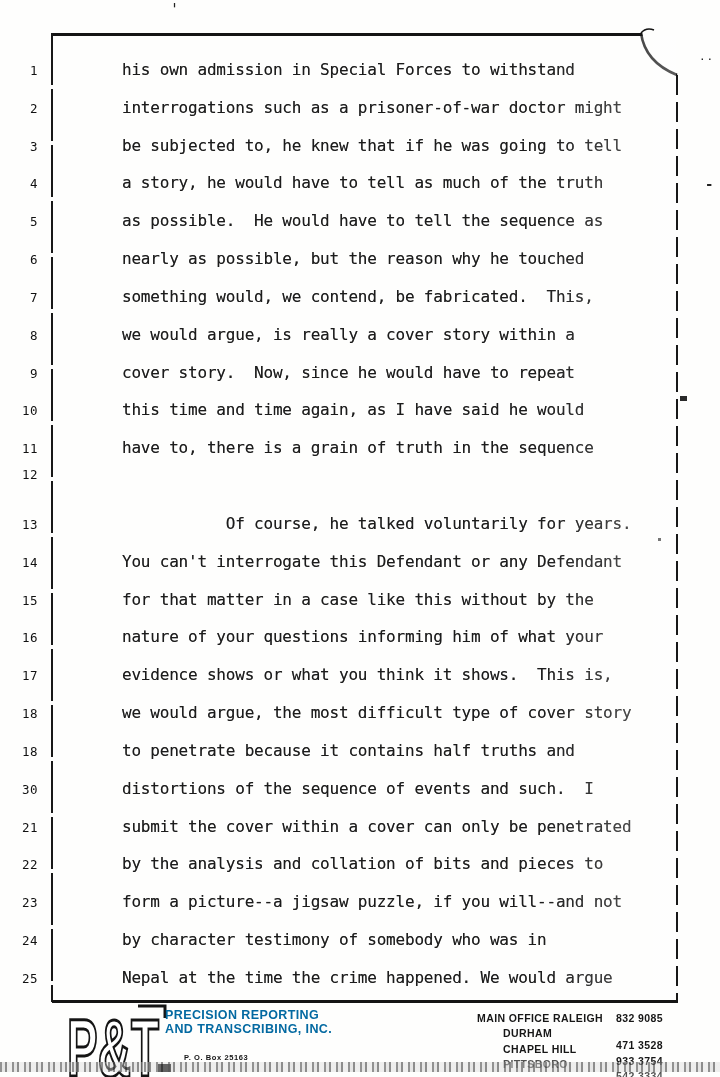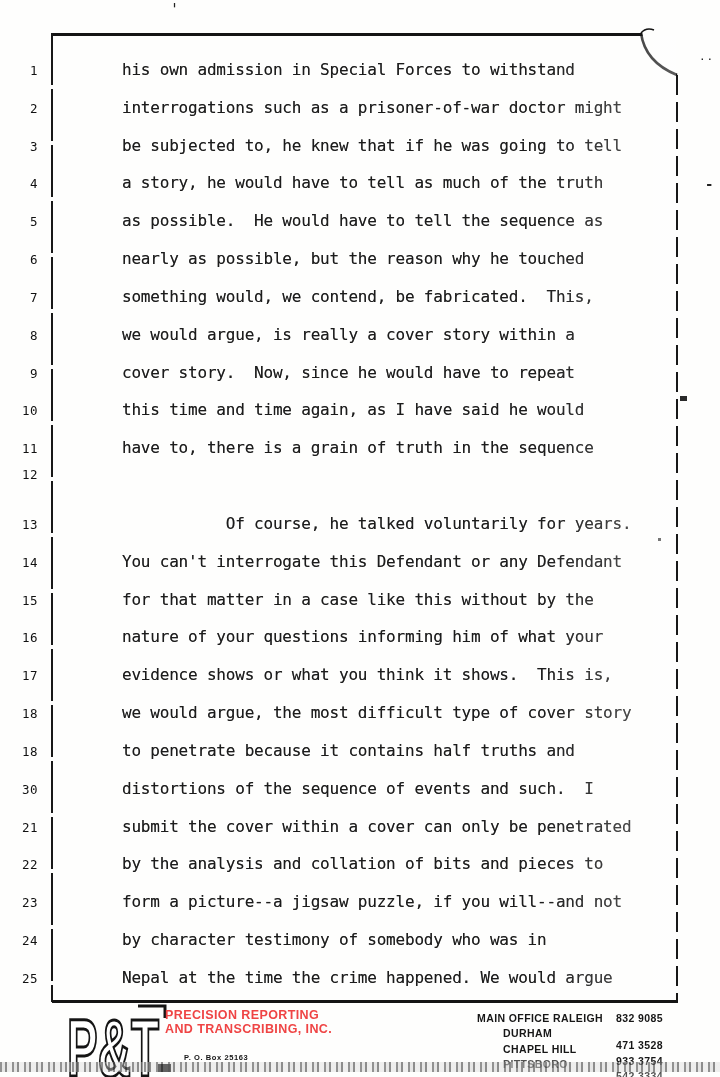--- a/index.html
+++ b/index.html
@@ -42,21 +42,21 @@
   .a-apostrophe{left:170px;top:1px;font-size:15px;}
   .a-dots{left:699px;top:50px;font-size:11px;letter-spacing:1px;}
   .a-dash{left:705px;top:176px;font-size:14px;font-weight:bold;}
   .a-tick{left:680px;top:396px;width:7px;height:5px;background:#2a2a2a;}
   .a-speck{left:658px;top:538px;width:3px;height:3px;background:#444;}
   
   .footer{position:absolute;left:0;top:1002px;width:720px;height:75px;
     font-family:"Liberation Sans", sans-serif;color:#1a1a1a;padding-left:16px;}
   .logo-svg{position:absolute;left:64px;top:0px;}
   .company{position:absolute;left:165px;top:6px;font-weight:bold;font-size:12.5px;
-    letter-spacing:0.4px;line-height:14px;color:#ef4444;}
+    letter-spacing:0.4px;line-height:14px;color:#0369a1;}
   .pobox{position:absolute;left:184px;top:51px;font-weight:bold;font-size:7.5px;
     letter-spacing:0.6px;color:#141414;}
   .offices{position:absolute;left:477px;top:10px;width:186px;font-weight:bold;
     font-size:10.5px;letter-spacing:0.4px;color:#161616;}
   .office-row{display:flex;align-items:flex-start;height:15.4px;}
   .office-row .office-phone{margin-left:auto;}
   .office-row.first{width:186px;}
   .office-row:not(.first){padding-left:26px;width:160px;flex-direction:column;}
   .office-row.cut{opacity:0.75;filter:blur(0.4px);}
   .scan-band{

